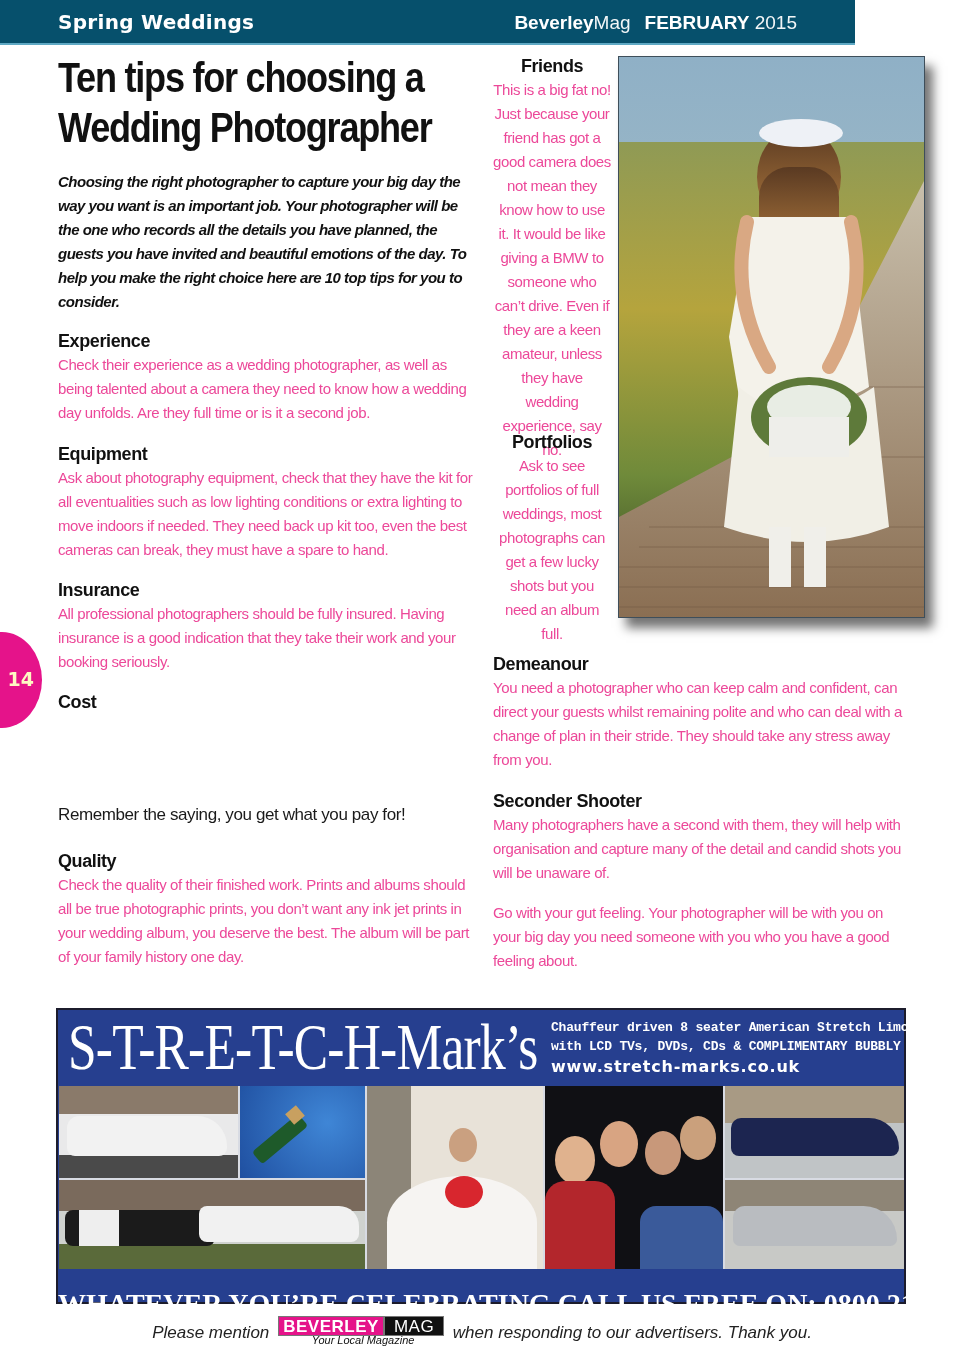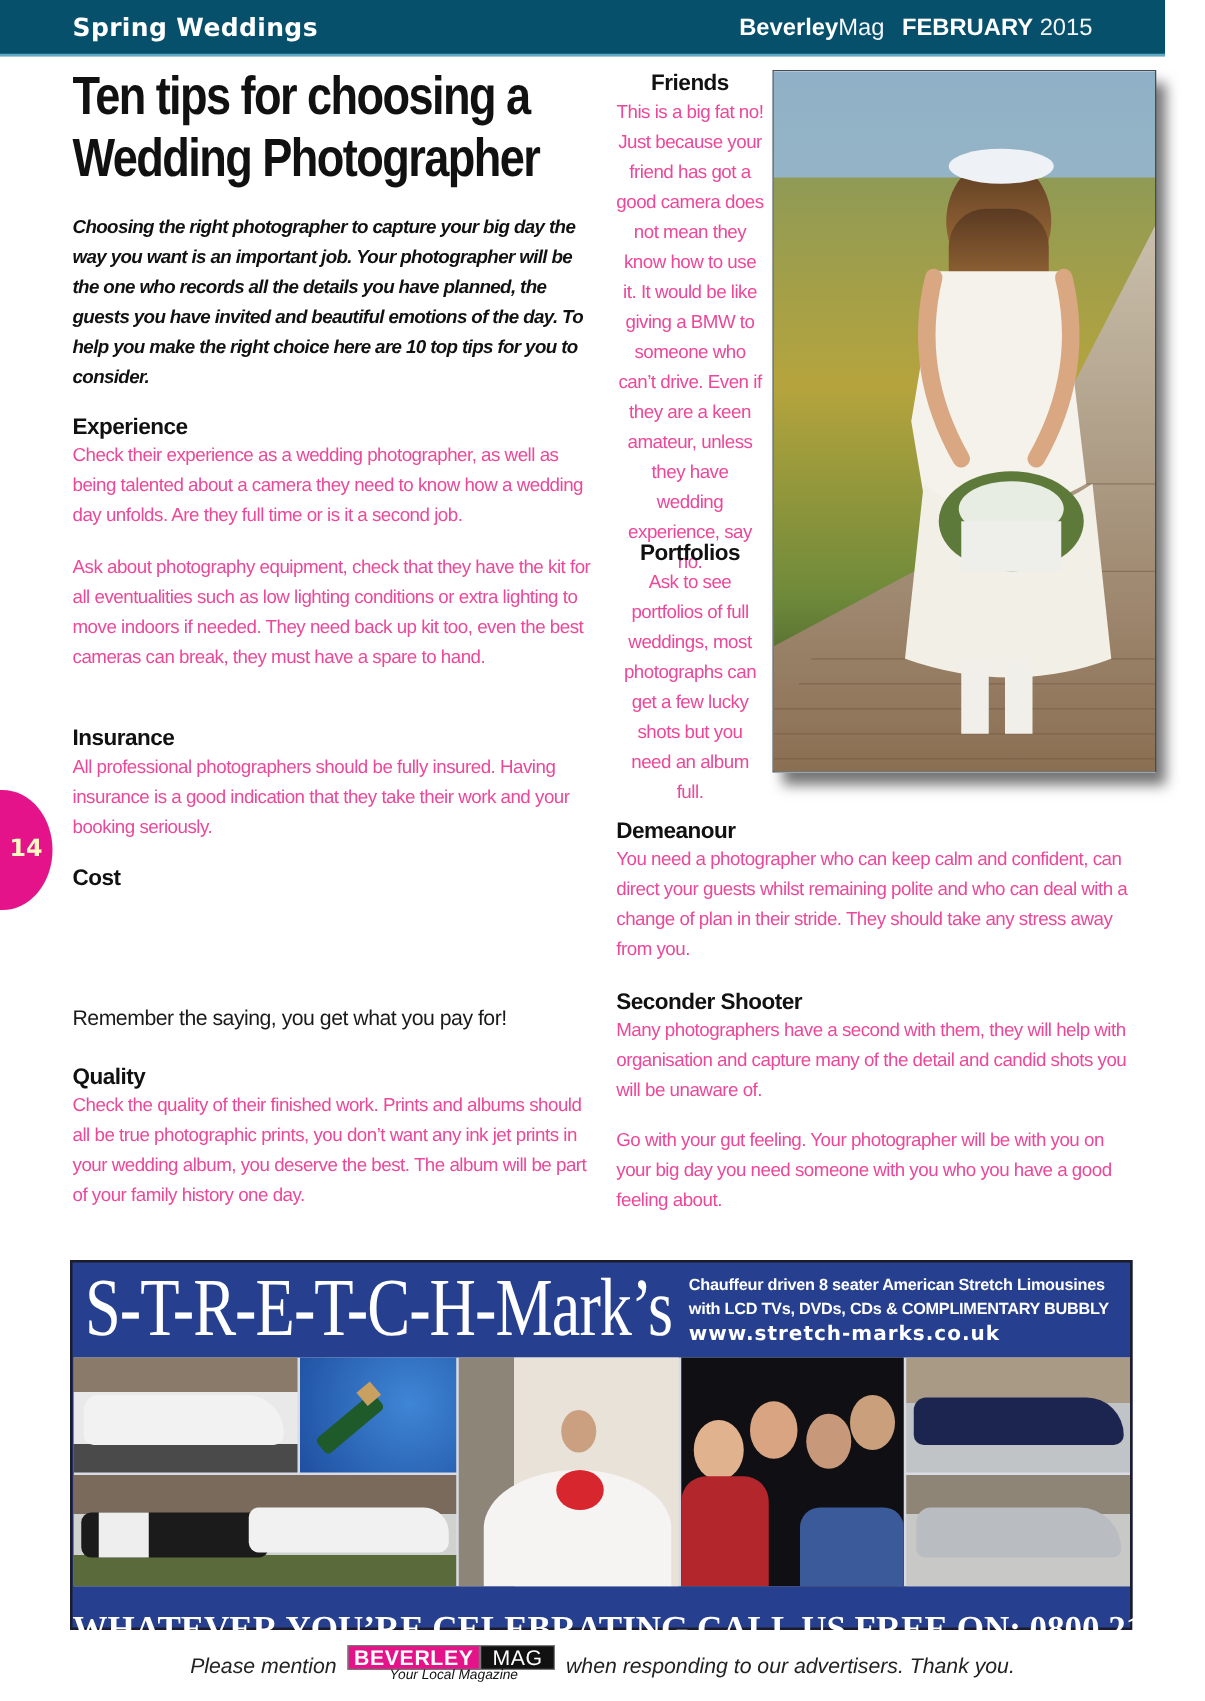--- a/index.html
+++ b/index.html
@@ -1,21 +1,21 @@
 <!DOCTYPE html>
 <html><head>
   <meta charset="utf-8">
   <style>
     * { box-sizing: border-box; margin: 0; padding: 0; }
     html, body { width: 964px; height: 1361px; background: #ffffff; overflow: hidden; }
     body { position: relative; font-family: "Liberation Sans", sans-serif; color: #111; }
 
     
     .topbar {
-      position: absolute; left: 0; top: 0; width: 932px; height: 45px;
+      position: absolute; left: 0; top: 0; width: 855px; height: 45px;
       background: #06506c; border-bottom: 2px solid #5fa9c4;
     }
     .topbar .section {
       position: absolute; left: 58px; top: 10px;
       font-family: "DejaVu Sans", sans-serif; font-weight: bold; font-size: 20px;
       color: #ffffff; letter-spacing: 0.3px;
     }
     .topbar .masthead {
       position: absolute; right: 58px; top: 12px;
       font-family: "Liberation Sans", sans-serif; font-size: 19px; color: #fff;
@@ -86,20 +86,21 @@
       font-family: "Liberation Serif", serif; color: #fff;
       font-size: 66px; line-height: 74px; letter-spacing: -1px;
       transform: scaleX(0.78); transform-origin: left top; white-space: nowrap;
     }
     .ad-copy {
       position: absolute; left: 493px; top: 8px; width: 350px; color: #fff;
     }
     .ad-copy .l1, .ad-copy .l2 {
       font-weight: bold; font-size: 13px; line-height: 19px; white-space: nowrap;
       letter-spacing: -0.2px;
+      font-family: Liberation Mono, monospace;
     }
     .ad-copy .url {
       font-family: "DejaVu Sans", sans-serif; font-weight: bold;
       font-size: 16px; line-height: 22px; letter-spacing: 0.8px; white-space: nowrap;
     }
     .ad-grid {
       position: absolute; left: 1px; top: 76px; width: 845px; height: 183px;
       background: #d8dbe3;
     }
     .ad-grid .cell { position: absolute; overflow: hidden; }
@@ -155,20 +156,21 @@
   <div>Wedding Photographer</div>
 </div>
 
 <div class="intro">Choosing the right photographer to capture your big day the way you want is an important job. Your photographer will be the one who records all the details you have planned, the guests you have invited and beautiful emotions of the day. To help you make the right choice here are 10 top tips for you to consider.</div>
 
 <div class="tip col-l" style="top:329px">
   <h3>Experience</h3>
   <p>Check their experience as a wedding photographer, as well as being talented about a camera they need to know how a wedding day unfolds. Are they full time or is it a second job.</p>
 </div>
 <div class="tip col-l" style="top:442px">
+  <h3>Equipment</h3>
   <p>Ask about photography equipment, check that they have the kit for all eventualities such as low lighting conditions or extra lighting to move indoors if needed. They need back up kit too, even the best cameras can break, they must have a spare to hand.</p>
 </div>
 <div class="tip col-l" style="top:578px">
   <h3>Insurance</h3>
   <p>All professional photographers should be fully insured. Having insurance is a good indication that they take their work and your booking seriously.</p>
 </div>
 <div class="tip col-l" style="top:690px">
   <h3>Cost</h3>
 </div>
 <div class="saying">Remember the saying, you get what you pay for!</div>

